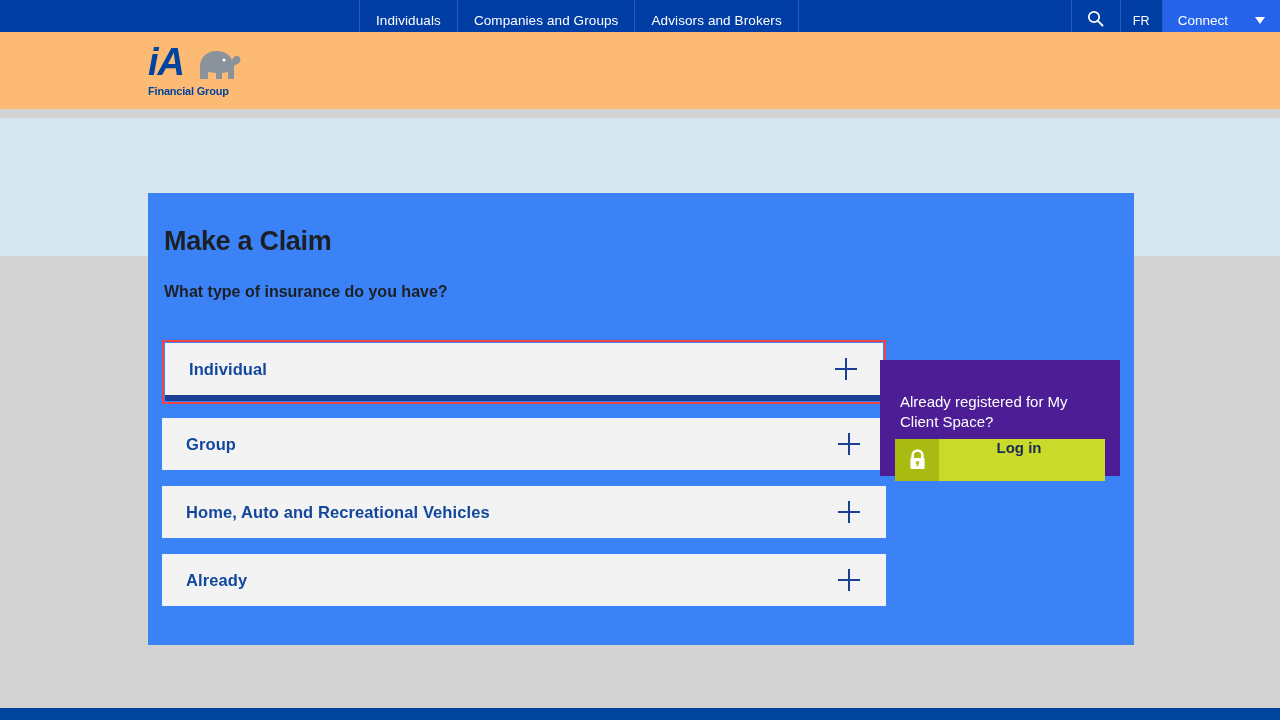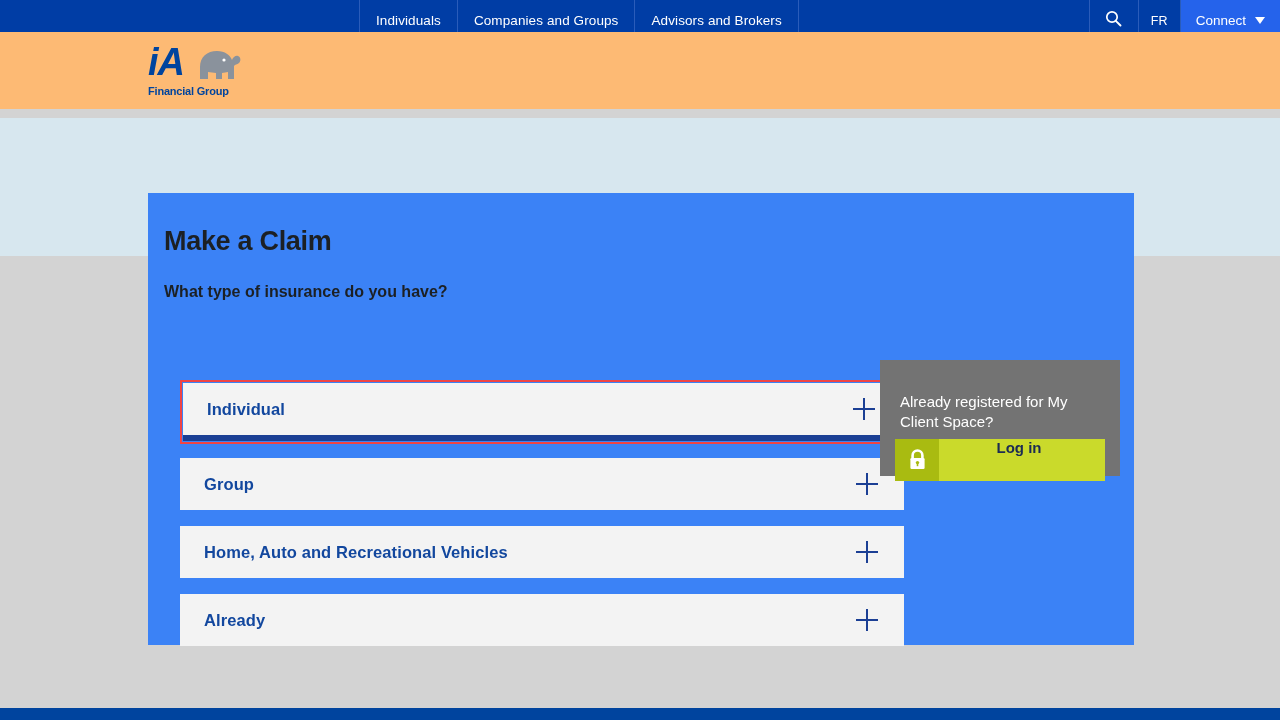--- a/index.html
+++ b/index.html
@@ -56,21 +56,21 @@
     align-items: center;
     justify-content: center;
     color: #ffffff;
     font-size: 12.5px;
     border-left: 1px solid #2a5cba;
   }
   .top-connect {
     background: #2563eb;
     display: flex;
     align-items: center;
-    gap: 9px;
+    gap: 27px;
     padding: 0 15px;
     color: #ffffff;
     font-size: 13.5px;
     border-left: 1px solid #2a5cba;
   }
   .caret-down {
     width: 0; height: 0;
     border-left: 5.5px solid transparent;
     border-right: 5.5px solid transparent;
     border-top: 7px solid #ffffff;
@@ -155,24 +155,23 @@
     position: absolute;
     left: 16px; top: 90px;
     font-size: 16px;
     font-weight: bold;
     color: #1c2024;
   }
 
   
   .accordion {
     position: absolute;
-    left: 32px;
+    left: 14px;
     top: 147px;
     width: 724px;
-    margin-top: 40px;
   }
   .acc-wrap { position: relative; margin-bottom: 16px; }
   .acc-wrap.highlighted {
     border: 2px solid #ef4444;
     padding: 1px;
     margin-bottom: 14px;
   }
   .acc-row {
     position: relative;
     height: 52px;
@@ -198,21 +197,21 @@
   }
   .plus-icon::before { left: 0; top: 10px; width: 22px; height: 2px; }
   .plus-icon::after { top: 0; left: 10px; width: 2px; height: 22px; }
 
   
   .promo {
     position: absolute;
     left: 880px; top: 360px;
     width: 240px;
     height: 116px;
-    background: #737373;
+    background: #4c1d95;
     padding: 32px 20px 12px 20px;
   }
   .promo-text {
     color: #ffffff;
     font-size: 15px;
     line-height: 1.35;
   }
   .login-btn {
     position: absolute;
     left: 15px; top: 79px;

